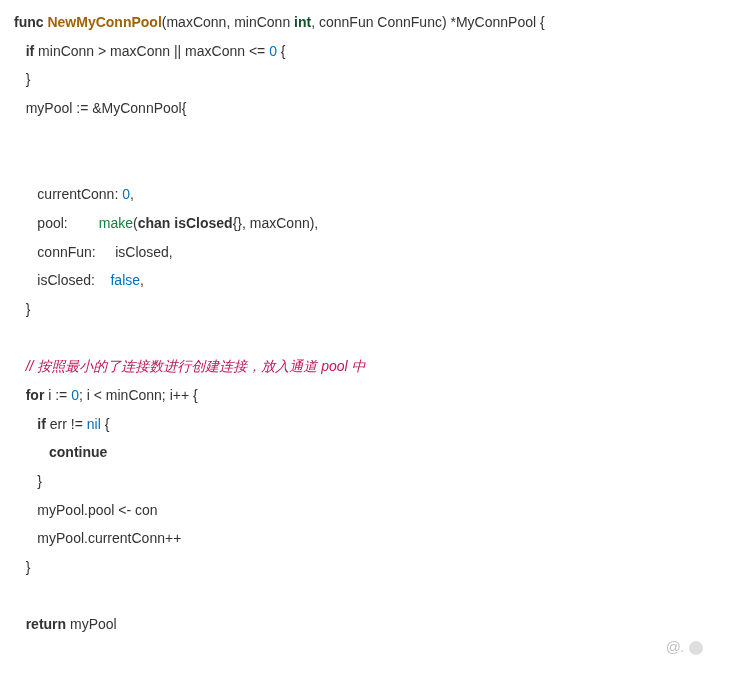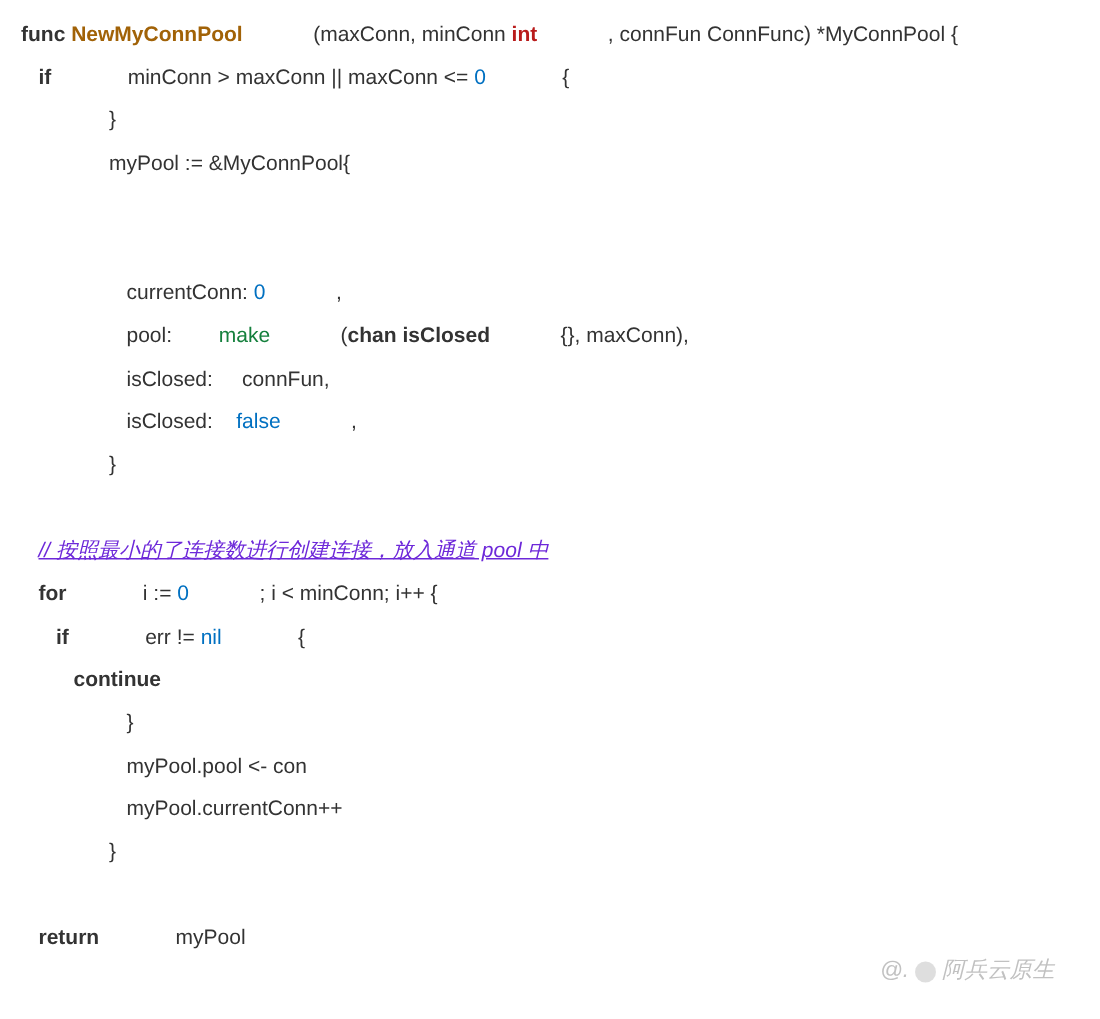--- a/index.html
+++ b/index.html
@@ -10,26 +10,26 @@
       font-size: 14px;
       line-height: 2.05;
       color: #333;
       width: 733px;
       height: 679px;
       position: relative;
     }
     .code-line { white-space: pre; }
     .kw { color: #333; font-weight: bold; }
     .fn-name { color: #a16207; font-weight: bold; }
-    .type { color: #b91c1c; font-weight: bold; }
+    .type { color: #14532d; font-weight: bold; }
     .kw-blue { color: #15803d; }
     .lit { color: #0070c1; }
     .str-chan { color: #333; font-weight: bold; }
-    .comment { color: #6d28d9; font-style: italic; text-decoration: underline; }
-    .plain { color: #333; margin-left: 47px; }
+    .comment { color: #be185d; font-style: italic; }
+    .plain { color: #333; }
     .watermark {
       position: absolute;
       bottom: 16px;
       right: 30px;
       color: #bbb;
       font-size: 15px;
       font-style: italic;
       opacity: 0.9;
       display: flex;
       align-items: center;
@@ -49,33 +49,32 @@
 
 <div id="code-container">
     <div class="code-line"><span></span><span class="kw">func </span><span class="fn-name">NewMyConnPool</span><span class="plain">(maxConn, minConn </span><span class="type">int</span><span class="plain">, connFun ConnFunc) *MyConnPool {</span></div>
     <div class="code-line"><span>   </span><span class="kw">if</span><span class="plain"> minConn &gt; maxConn || maxConn &lt;= </span><span class="lit">0</span><span class="plain"> {</span></div>
     <div class="code-line"><span>   </span><span class="plain">}</span></div>
     <div class="code-line"><span>   </span><span class="plain">myPool := &amp;MyConnPool{</span></div>
     <div class="code-line"><span>      </span></div>
     <div class="code-line"><span>      </span></div>
     <div class="code-line"><span>      </span><span class="plain">currentConn: </span><span class="lit">0</span><span class="plain">,</span></div>
     <div class="code-line"><span>      </span><span class="plain">pool:        </span><span class="kw-blue">make</span><span class="plain">(</span><span class="str-chan">chan isClosed</span><span class="plain">{}, maxConn),</span></div>
-    <div class="code-line"><span>      </span><span class="plain">isClosed:     connFun,</span></div>
+    <div class="code-line"><span>      </span><span class="plain">connFun:     isClosed,</span></div>
     <div class="code-line"><span>      </span><span class="plain">isClosed:    </span><span class="lit">false</span><span class="plain">,</span></div>
     <div class="code-line"><span>   </span><span class="plain">}</span></div>
     <div class="code-line"><span></span><span class="plain"> </span></div>
     <div class="code-line"><span>   </span><span class="comment">// 按照最小的了连接数进行创建连接，放入通道 pool 中</span></div>
     <div class="code-line"><span>   </span><span class="kw">for</span><span class="plain"> i := </span><span class="lit">0</span><span class="plain">; i &lt; minConn; i++ {</span></div>
     <div class="code-line"><span>      </span><span class="kw">if</span><span class="plain"> err != </span><span class="lit">nil</span><span class="plain"> {</span></div>
     <div class="code-line"><span>         </span><span class="kw">continue</span></div>
     <div class="code-line"><span>      </span><span class="plain">}</span></div>
     <div class="code-line"><span>      </span><span class="plain">myPool.pool &lt;- con</span></div>
     <div class="code-line"><span>      </span><span class="plain">myPool.currentConn++</span></div>
     <div class="code-line"><span>   </span><span class="plain">}</span></div>
     <div class="code-line"><span></span><span class="plain"> </span></div>
     <div class="code-line"><span>   </span><span class="kw">return</span><span class="plain"> myPool</span></div>
   </div>
 
 <div class="watermark">
   <span>@.</span>
   <span class="wm-icon"></span>
-  <span>阿兵云原生</span>
 </div>
 
 </body></html>

